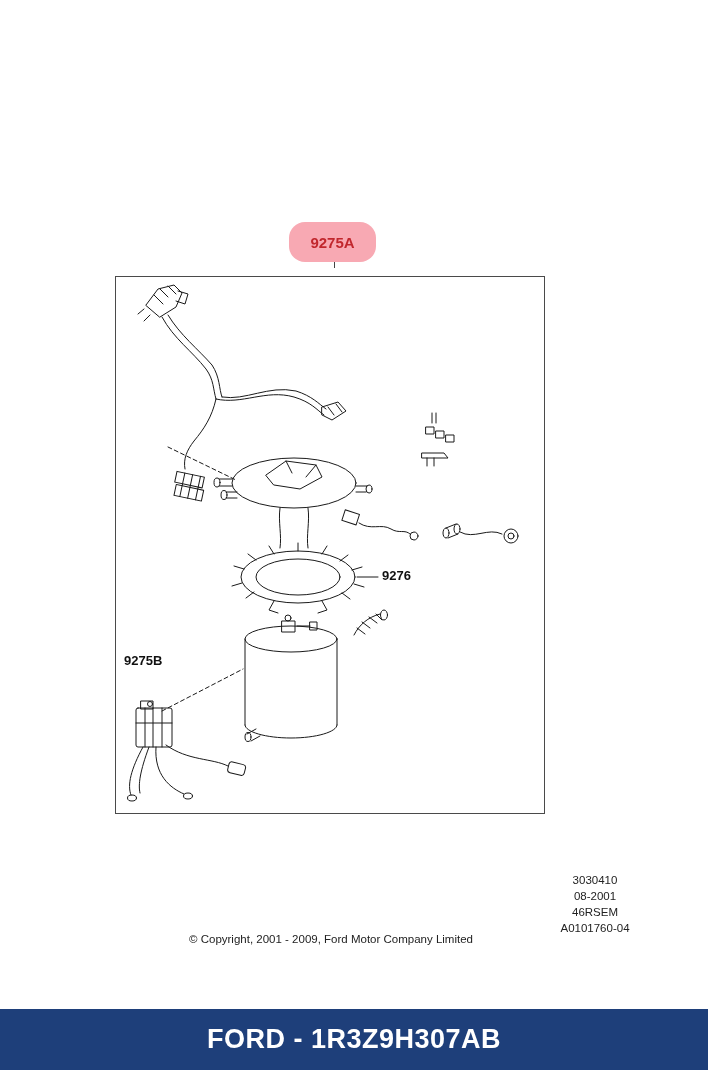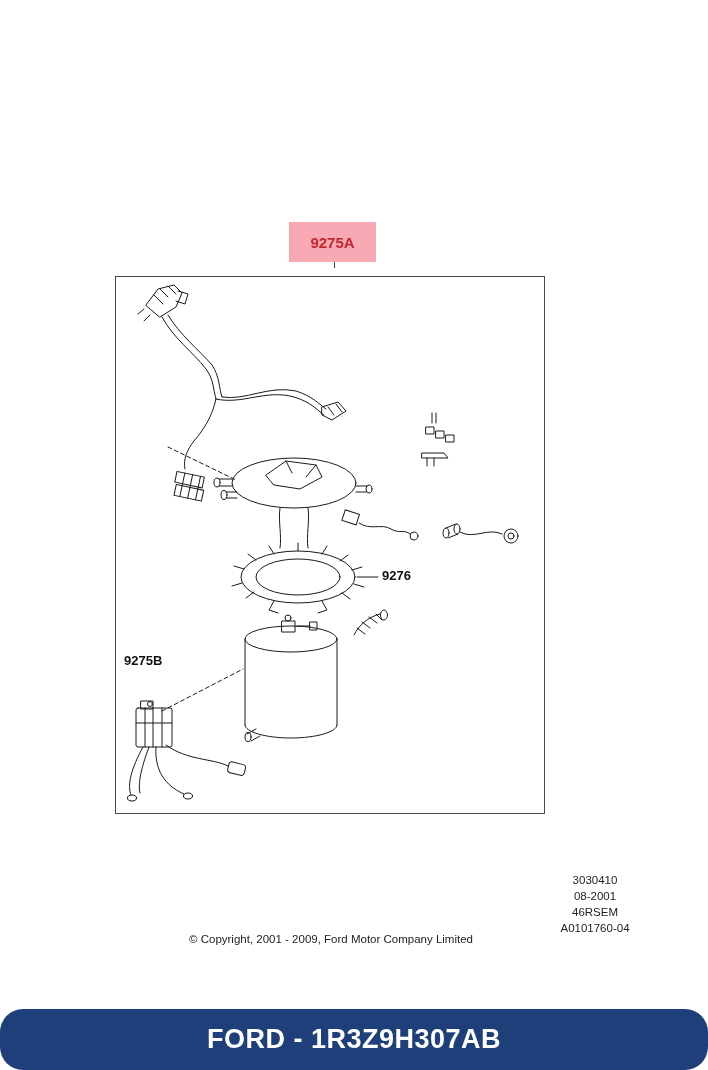--- a/index.html
+++ b/index.html
@@ -5,40 +5,41 @@
   html,body{margin:0;padding:0;background:#fff;}
   .page{
     position:relative;width:708px;height:1070px;background:#fff;overflow:hidden;
     font-family:"Liberation Sans",sans-serif;color:#111;
   }
   .part-label{
     position:absolute;left:289px;top:222px;width:87px;height:40px;
     background:var(--highlight-bg,#f8a9b3);color:var(--highlight-text,#c1272d);
     font-weight:bold;font-size:15px;display:flex;align-items:center;justify-content:center;
     cursor:pointer;
+    border-radius:16px;
   }
   .label-connector{position:absolute;left:334px;top:262px;width:1px;height:6px;background:#444;}
   .diagram-box{position:absolute;left:115px;top:276px;width:428px;height:536px;border:1px solid #4a4a4a;}
   .diagram-box svg{position:absolute;left:0;top:0;}
   .callout{position:absolute;font-weight:bold;font-size:13px;color:#111;cursor:pointer;white-space:nowrap;}
   .callout-9276{left:266px;top:291px;}
   .callout-9275b{left:8px;top:376px;}
   .doc-codes{
     position:absolute;top:872px;right:53px;width:120px;text-align:center;
     font-size:11.5px;line-height:16px;color:#222;
   }
   .copyright{
     position:absolute;top:933px;left:116px;width:430px;text-align:center;
     font-size:11.5px;color:#222;
   }
   .bottom-bar{
     position:absolute;left:0;bottom:0;width:708px;height:61px;
     background:var(--bar-bg,#1e3f7a);color:#fff;
     display:flex;align-items:center;justify-content:center;gap:44px;
-    font-size:27px;font-weight:700;letter-spacing:.5px;border-radius:23px;
+    font-size:27px;font-weight:700;letter-spacing:.5px;
   }
   .d{fill:none;stroke:#1a1a1a;stroke-width:1;stroke-linecap:round;stroke-linejoin:round;}
   .dash{stroke-dasharray:4 3;}
 </style>
 </head>
 <body>
 
 <div class="page">
 
   <div class="part-label">9275A</div>

